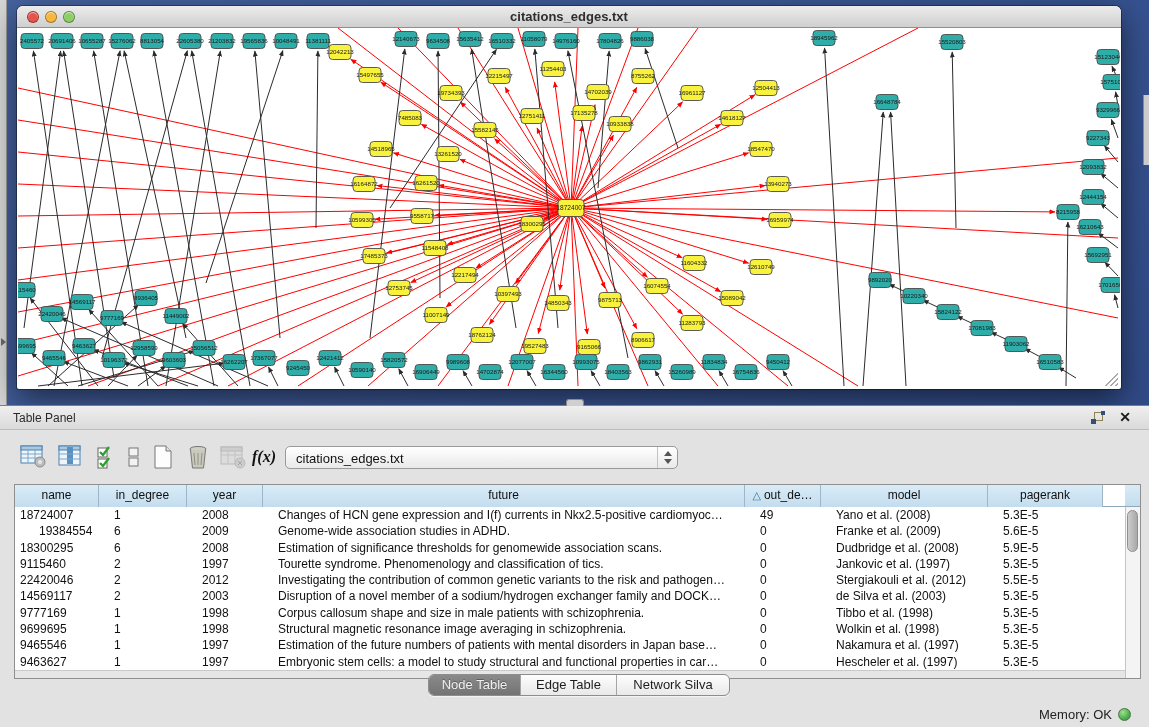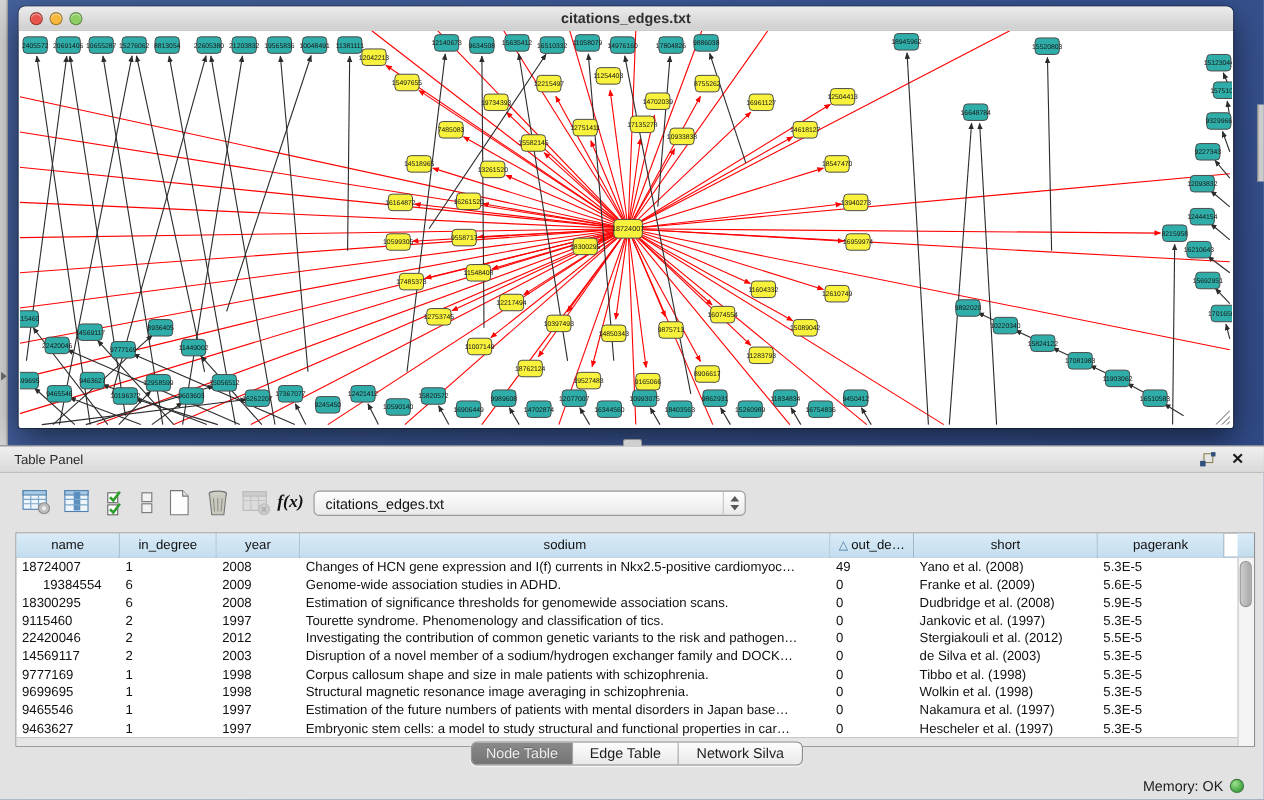--- a/index.html
+++ b/index.html
@@ -761,26 +761,26 @@
       <div class="val">citations_edges.txt</div>
       <div class="arrows">
           <div class="up"></div>
           <div class="dn"></div>
         </div>
     </div>
   </div>
 
   <div class="table-wrap">
     <div class="thead" id="thead">
-        <div class="th" style="width: 94px;"><span>name</span></div>
+        <div class="th" style="width: 84px;"><span>name</span></div>
         <div class="th" style="width: 88px;"><span>in_degree</span></div>
         <div class="th" style="width: 76px;"><span>year</span></div>
-        <div class="th" style="width: 482px;"><span>sodium</span></div>
+        <div class="th" style="width: 482px;"><span>future</span></div>
         <div class="th" style="width: 76px;"><span class="sort">△</span><span>out_de…</span></div>
-        <div class="th" style="width: 167px;"><span>short</span></div>
+        <div class="th" style="width: 167px;"><span>model</span></div>
         <div class="th" style="width: 115px;"><span>pagerank</span></div>
       </div>
     <div class="thead-corner"></div>
     <div class="tbody" id="tbody">
         <div class="tr">
           <div class="td" style="width: 94px;">18724007</div>
           <div class="td" style="width: 88px;">1</div>
           <div class="td" style="width: 76px;">2008</div>
           <div class="td" style="width: 482px;">Changes of HCN gene expression and I(f) currents in Nkx2.5-positive cardiomyoc…</div>
           <div class="td" style="width: 76px;">49</div>

